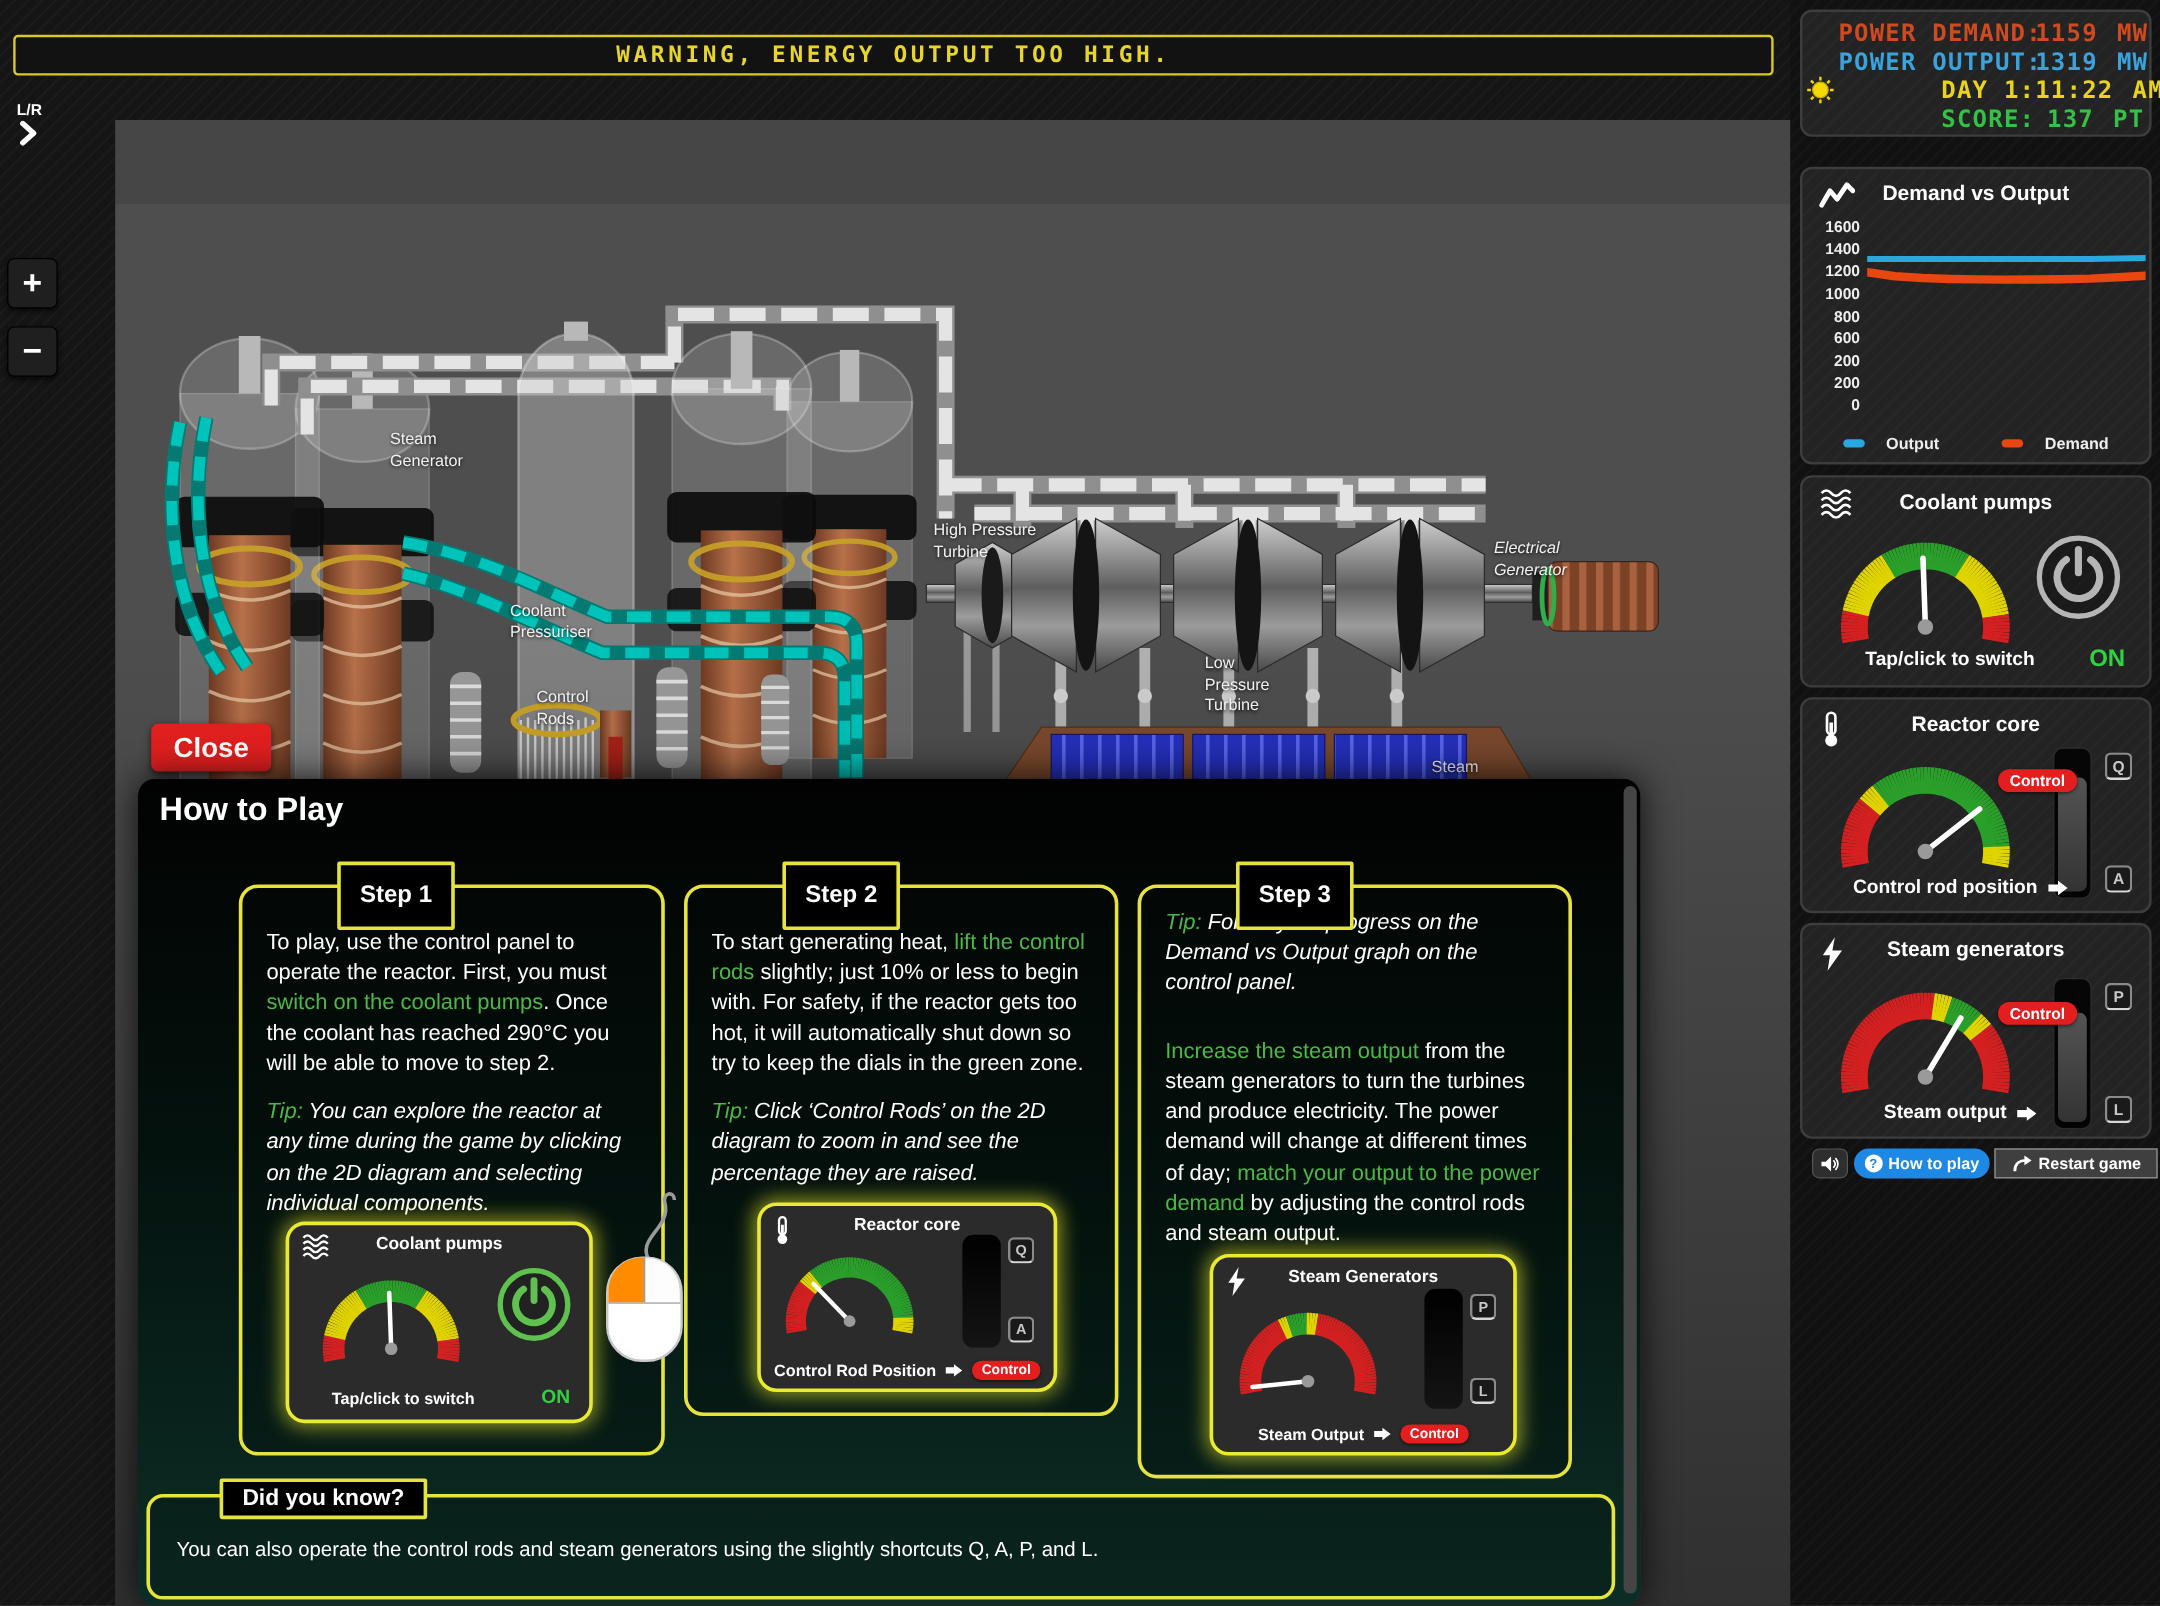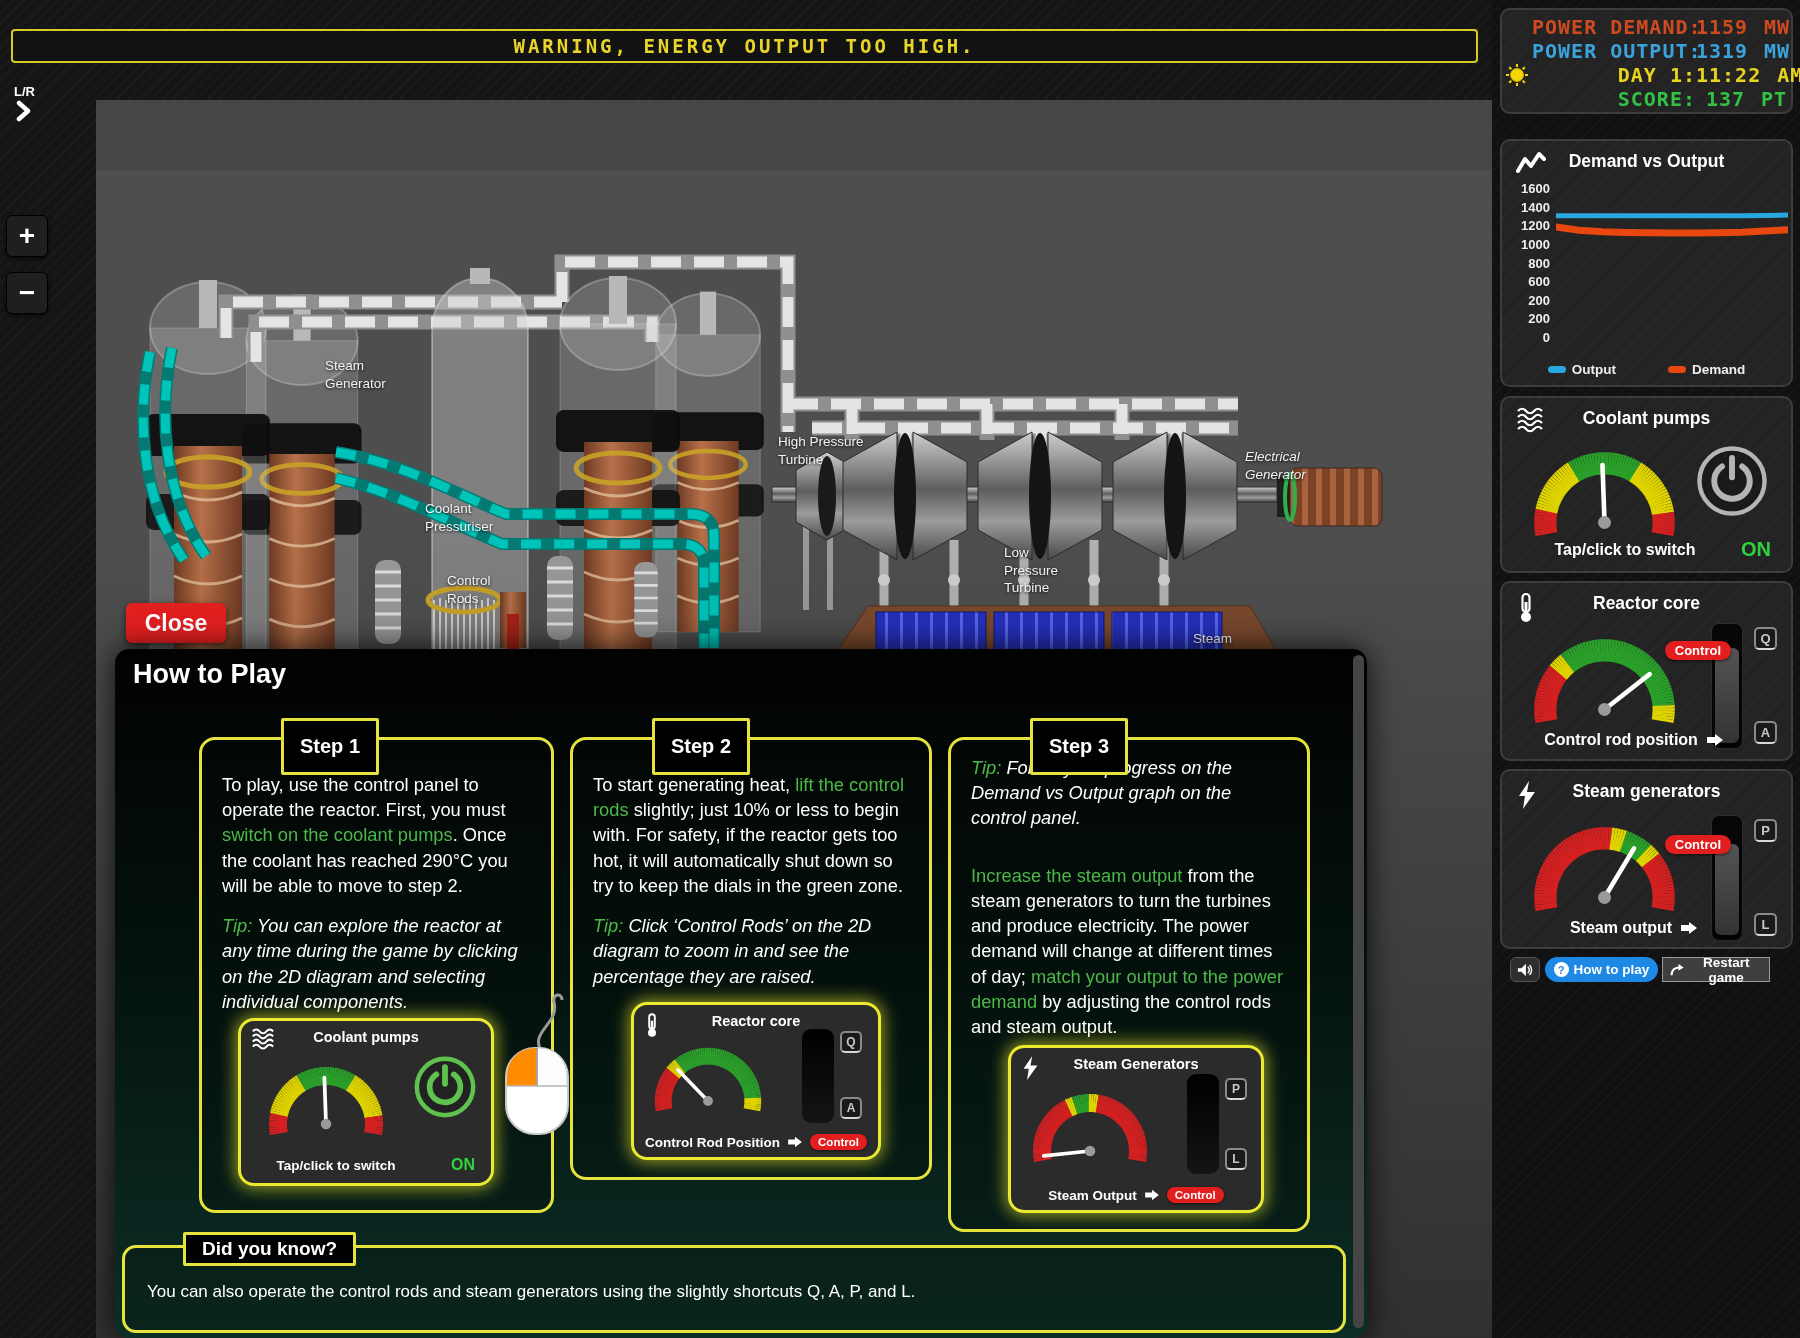--- a/index.html
+++ b/index.html
@@ -47,21 +47,21 @@
     height:24px;font-size:20px;font-weight:bold;letter-spacing:1px;}
   .status-row .lab{text-align:right;white-space:pre;}
   .status-row .val{text-align:right;}
   .status-row .unit{text-align:right;padding-right:4px;}
 
   
   .yticks{position:absolute;left:4px;top:40px;width:44px;height:164px;display:flex;
     flex-direction:column;justify-content:space-between;align-items:flex-end;
     color:#eee;font-size:13px;font-weight:600;}
   .legend{position:absolute;left:0;right:0;bottom:8px;display:flex;justify-content:center;gap:52px;}
-  .legend .item{display:flex;align-items:center;gap:6px;color:#eee;font-size:13.5px;font-weight:600;}
+  .legend .item{display:flex;align-items:center;gap:18px;color:#eee;font-size:13.5px;font-weight:600;}
   .legend .pill{width:18px;height:7px;border-radius:4px;display:inline-block;}
 
   .gauge{position:absolute;}
   .power-btn{position:absolute;right:22px;top:46px;width:74px;height:74px;cursor:pointer;}
   .hint{position:absolute;bottom:12px;left:14px;width:218px;text-align:center;color:#fff;
     font-size:16px;font-weight:600;}
   .state-on{position:absolute;bottom:10px;right:20px;font-size:20px;font-weight:bold;}
   .slider{position:absolute;width:30px;background:#060606;border:1px solid #2e2e2e;border-radius:8px;cursor:pointer;}
   .slider .thumb{position:absolute;left:3px;right:3px;top:24px;bottom:5px;
     background:linear-gradient(180deg,#545454,#333);border-radius:6px;box-shadow:0 3px 4px rgba(0,0,0,.7);}
@@ -74,21 +74,21 @@
     justify-content:center;gap:8px;color:#fff;font-size:16px;font-weight:600;}
 
   .btnrow{position:absolute;left:8px;top:957px;width:293px;height:26px;}
   .sq-btn{position:absolute;left:10px;top:0;width:30px;height:25px;background:#2e2e2e;
     border:1px solid #555;border-radius:6px;display:flex;align-items:center;justify-content:center;cursor:pointer;}
   .htp-btn{position:absolute;left:45px;top:0;width:113px;height:25px;background:#1e88e5;border:none;
     border-radius:13px;color:#fff;font-size:13.5px;font-weight:bold;display:flex;align-items:center;
     justify-content:center;gap:5px;cursor:pointer;font-family:"Liberation Sans",sans-serif;}
   .qmark{width:15px;height:15px;border-radius:50%;background:#fff;color:#1e88e5;font-size:11px;
     font-weight:bold;display:flex;align-items:center;justify-content:center;}
-  .restart-btn{position:absolute;left:162px;top:0;width:108px;height:25px;background:#3f3f3f;
+  .restart-btn{position:absolute;left:162px;top:0;width:136px;height:25px;background:#3f3f3f;
     border:1px solid #999;border-radius:0;color:#fff;font-size:13.5px;font-weight:bold;
     display:flex;align-items:center;justify-content:center;gap:5px;cursor:pointer;font-family:"Liberation Sans",sans-serif;}
 
   
   .close-btn{position:absolute;left:126px;top:603px;width:100px;height:40px;z-index:4;
     background:#e01f1f;border:none;border-radius:6px;color:#fff;font-size:23px;font-weight:bold;
     cursor:pointer;box-shadow:0 2px 6px rgba(0,0,0,.6);font-family:"Liberation Sans",sans-serif;}
   .modal{position:absolute;left:115px;top:649px;width:1252px;height:689px;z-index:4;
     background:linear-gradient(180deg,#020202 0%,#04120e 45%,#0c2e26 100%);
     border-radius:14px;box-shadow:0 0 30px rgba(0,0,0,.8);}

